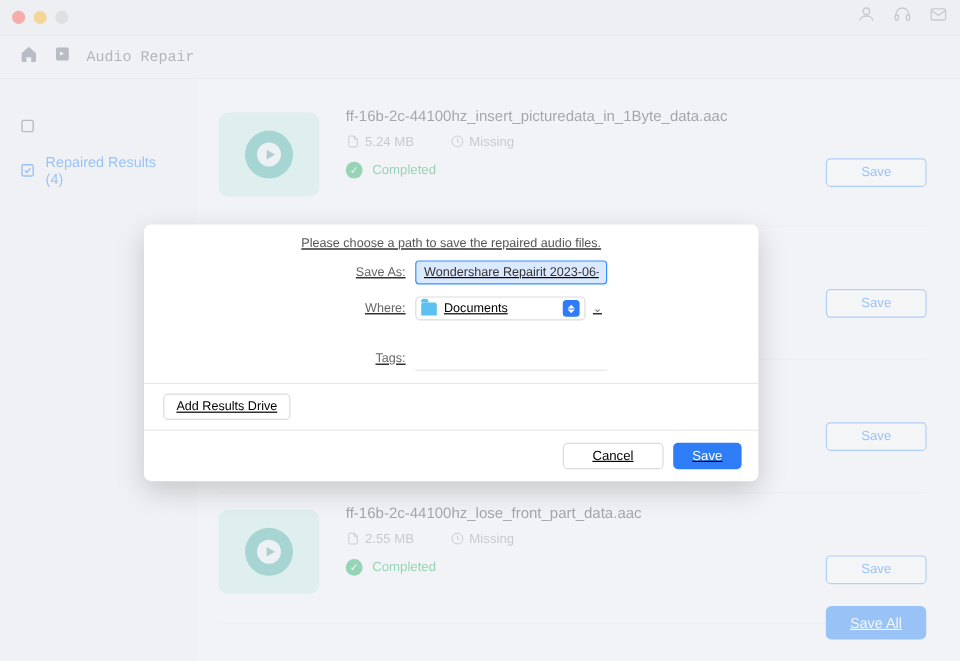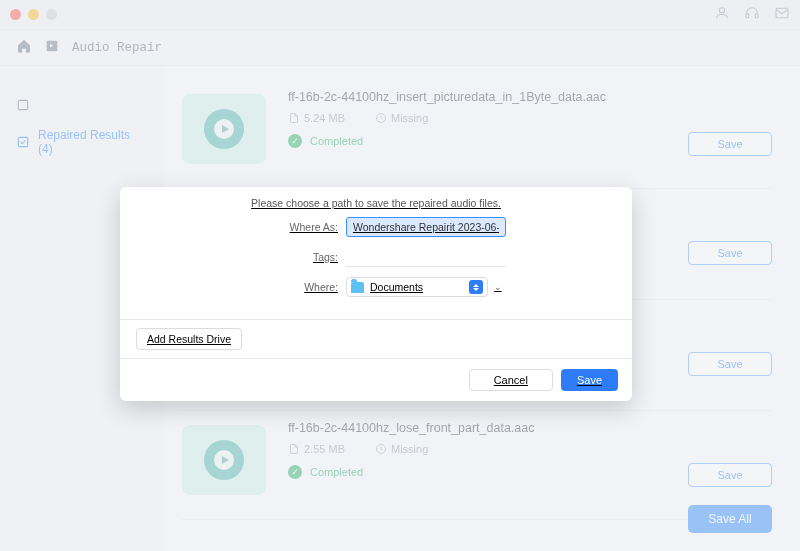--- a/index.html
+++ b/index.html
@@ -35,21 +35,21 @@
 .thumb-play::after { content:''; border-left: 7px solid #6ba8a3; border-top: 4px solid transparent; border-bottom: 4px solid transparent; margin-left: 2px; }
 .file-meta { flex: 1; }
 .file-name { font-size: 12.5px; color: #4a505c; font-weight: 500; margin-bottom: 8px; white-space: nowrap; overflow: hidden; text-overflow: ellipsis; max-width: 360px; }
 .file-line { display: flex; gap: 30px; align-items: center; font-size: 11px; color: #98a0ac; margin-bottom: 10px; }
 .file-line svg { width: 12px; height: 12px; vertical-align: -2px; margin-right: 4px; stroke: #98a0ac; fill: none; stroke-width: 1.6; }
 .status-row { display: flex; align-items: center; gap: 8px; font-size: 11px; color: #31b36f; }
 .status-row .check { width: 14px; height: 14px; border-radius: 50%; background: #31b36f; display: inline-flex; align-items: center; justify-content: center; }
 .status-row .check::after { content: '✓'; color: #fff; font-size: 9px; }
 .row-save { position: absolute; right: 0; top: 48px; width: 84px; height: 24px; border: 1px solid #6aaefd; color: #3590ff; background: #fff; border-radius: 4px; font-size: 11px; cursor: pointer; }
 
-.save-all { position: fixed; right: 28px; bottom: 18px; width: 84px; height: 28px; background: #3590ff; color: #fff; border: none; border-radius: 5px; font-size: 12px; cursor: pointer; }
+.save-all { position: fixed; right: 28px; bottom: 18px; width: 84px; height: 28px; background: #3590ff; color: #fff; border: none; border-radius: 5px; font-size: 12px; cursor: pointer; text-decoration: underline; }
 
 
 .overlay { position: absolute; inset: 0; background: rgba(235,237,240,0.55); }
 .modal { position: absolute; left: 120px; top: 187px; width: 512px; background: #fff; border-radius: 6px; box-shadow: 0 8px 24px rgba(0,0,0,0.18); overflow: hidden; text-decoration: underline; }
 .modal-top { padding: 10px 0 0 0; }
 .modal-msg { text-align: center; font-size: 10.5px; color: #555; margin-bottom: 8px; }
 .form-row { display: flex; align-items: center; margin-bottom: 10px; padding: 0 16px; }
 .form-label { width: 210px; text-align: right; font-size: 10.5px; color: #666; padding-right: 8px; }
 .save-as-input { width: 160px; height: 20px; font-size: 10.5px; padding: 1px 6px; border: 1.5px solid #3590ff; border-radius: 3px; background: #dbe9ff; color: #333; }
 .tags-input { width: 160px; height: 20px; font-size: 10.5px; border: none; border-bottom: 1px solid #e3e5e9; }
@@ -197,36 +197,36 @@
   </div>
 </div>
 
 <button class="save-all">Save All</button>
 
 <div class="overlay"></div>
 <div class="modal">
   <div class="modal-top">
     <div class="modal-msg">Please choose a path to save the repaired audio files.</div>
     <div class="form-row">
-      <div class="form-label">Where As:</div>
+      <div class="form-label">Save As:</div>
       <input class="save-as-input" value="Wondershare Repairit 2023-06-27" style="">
-    </div>
-    <div class="form-row">
-      <div class="form-label">Tags:</div>
-      <input class="tags-input" style="">
     </div>
     <div class="form-row where-row">
       <div class="form-label">Where:</div>
       <div class="where-select">
         <span class="folder-icon"></span>
         <span>Documents</span>
         <span class="stepper"></span>
       </div>
       <span class="expand">⌄</span>
     </div>
+    <div class="form-row">
+      <div class="form-label">Tags:</div>
+      <input class="tags-input" style="">
+    </div>
   </div>
   <div class="modal-mid">
     <button class="net-drive">Add Results Drive</button>
   </div>
   <div class="modal-btns">
     <button class="btn-cancel">Cancel</button>
     <button class="btn-save">Save</button>
   </div>
 </div>
 

